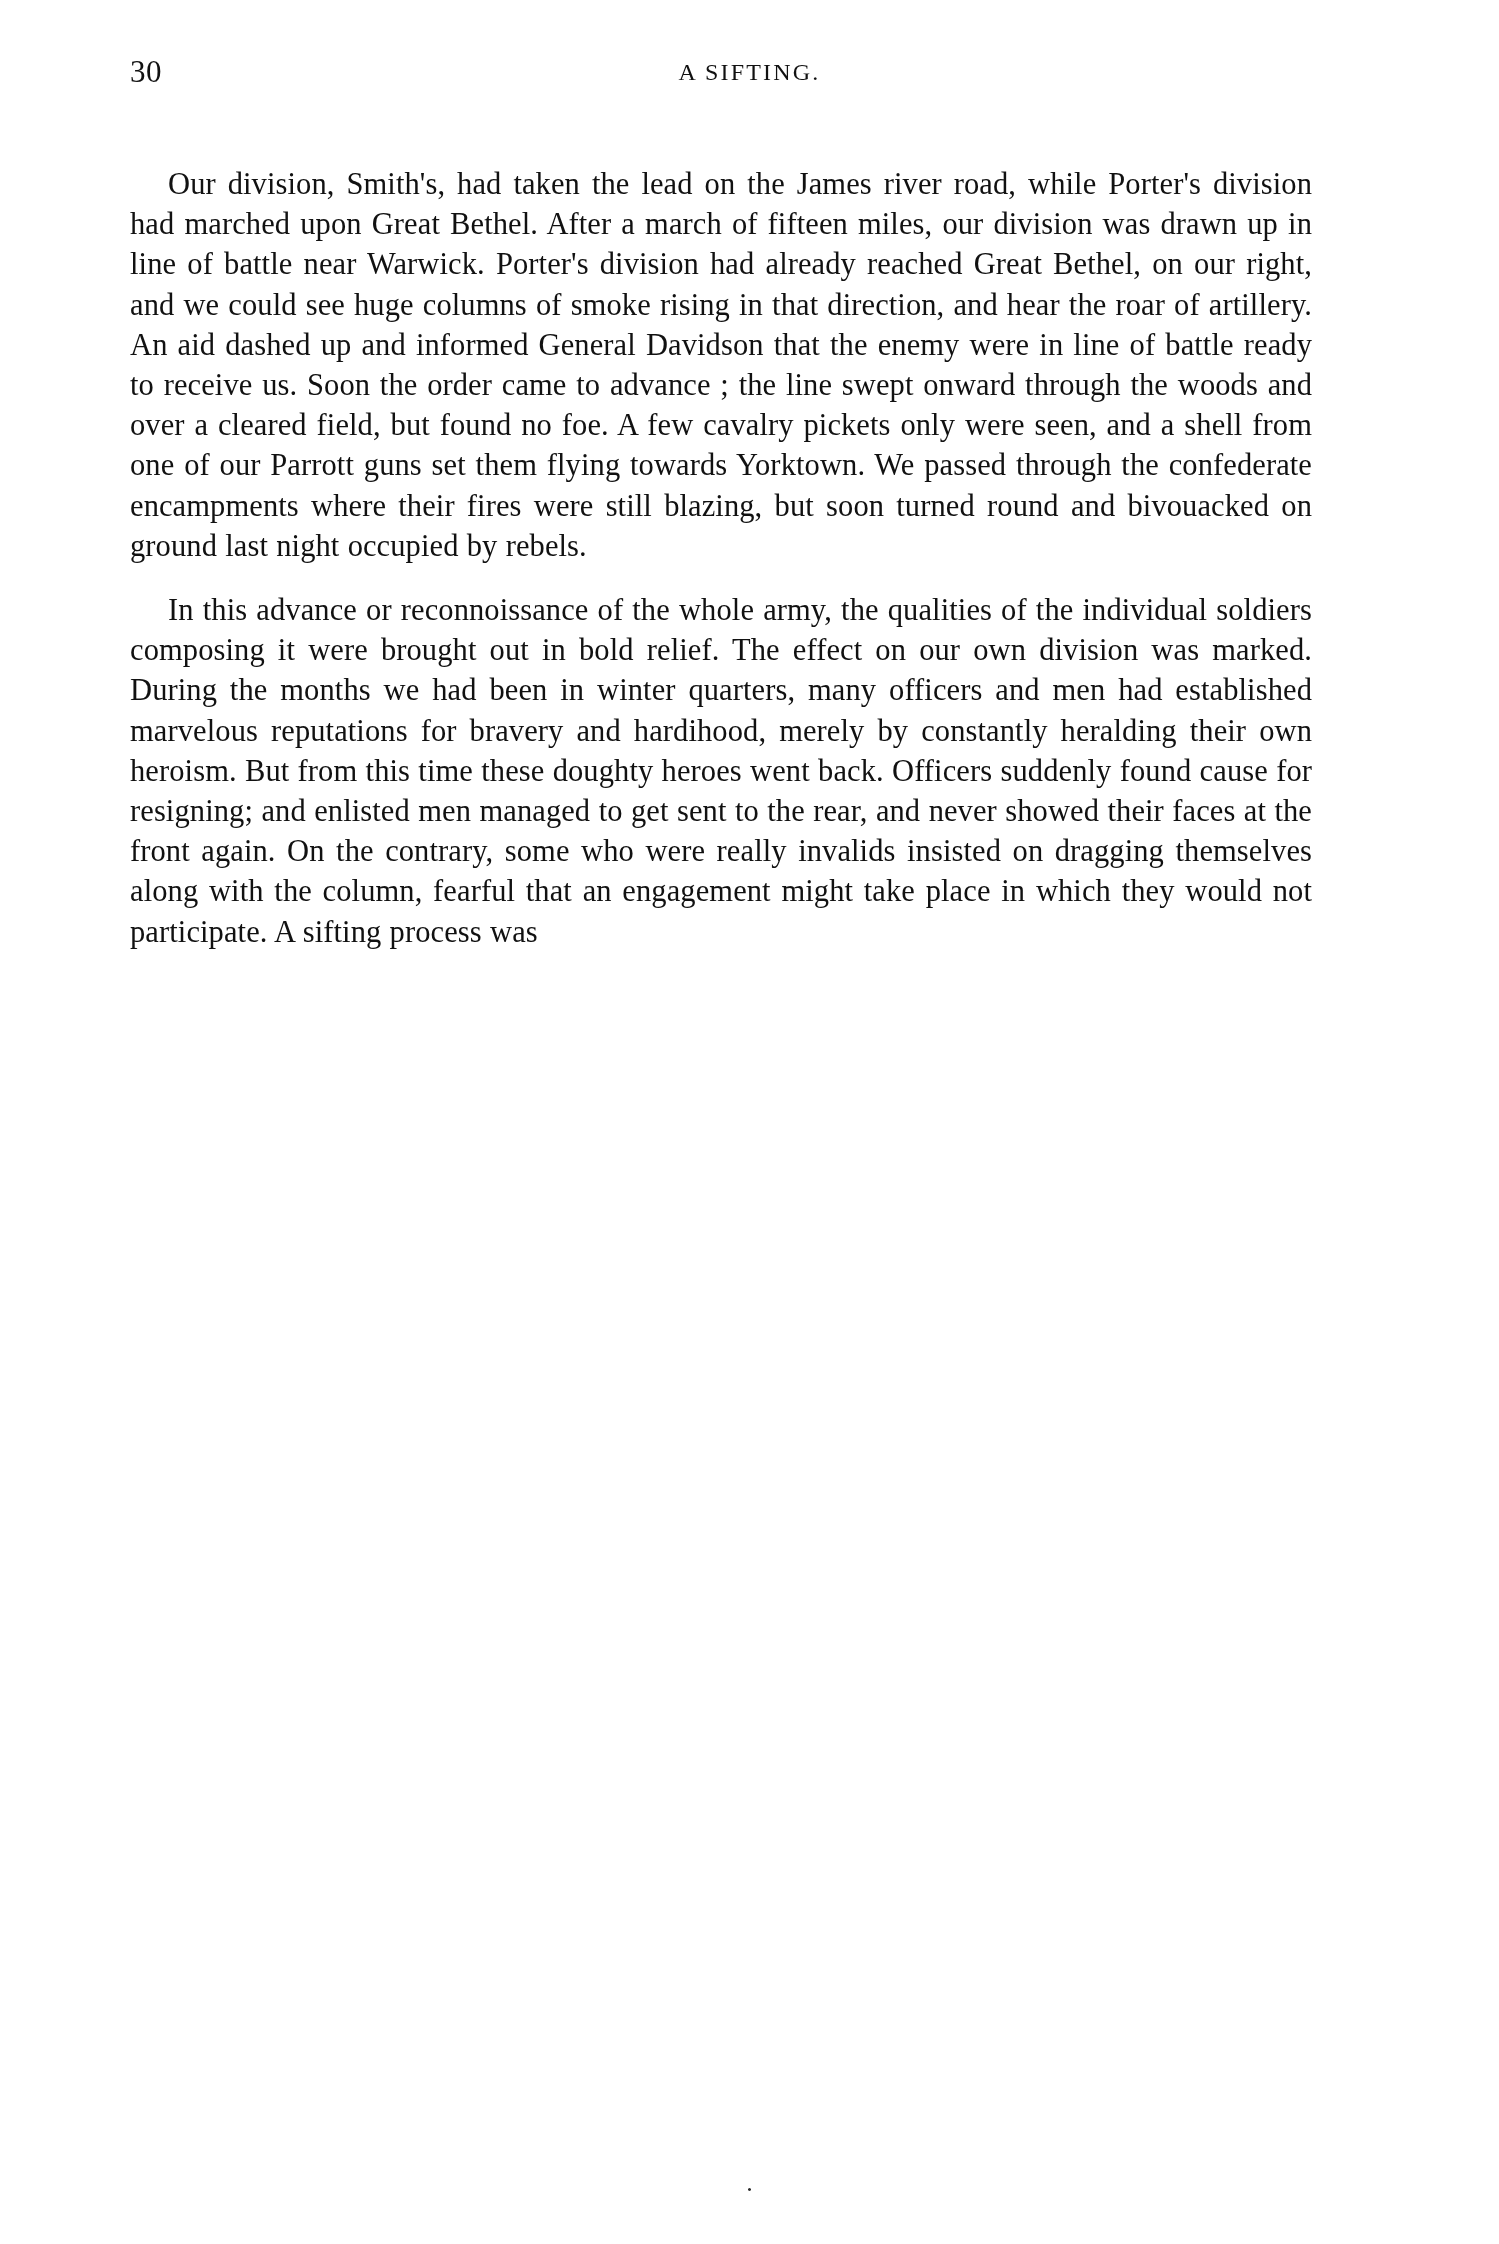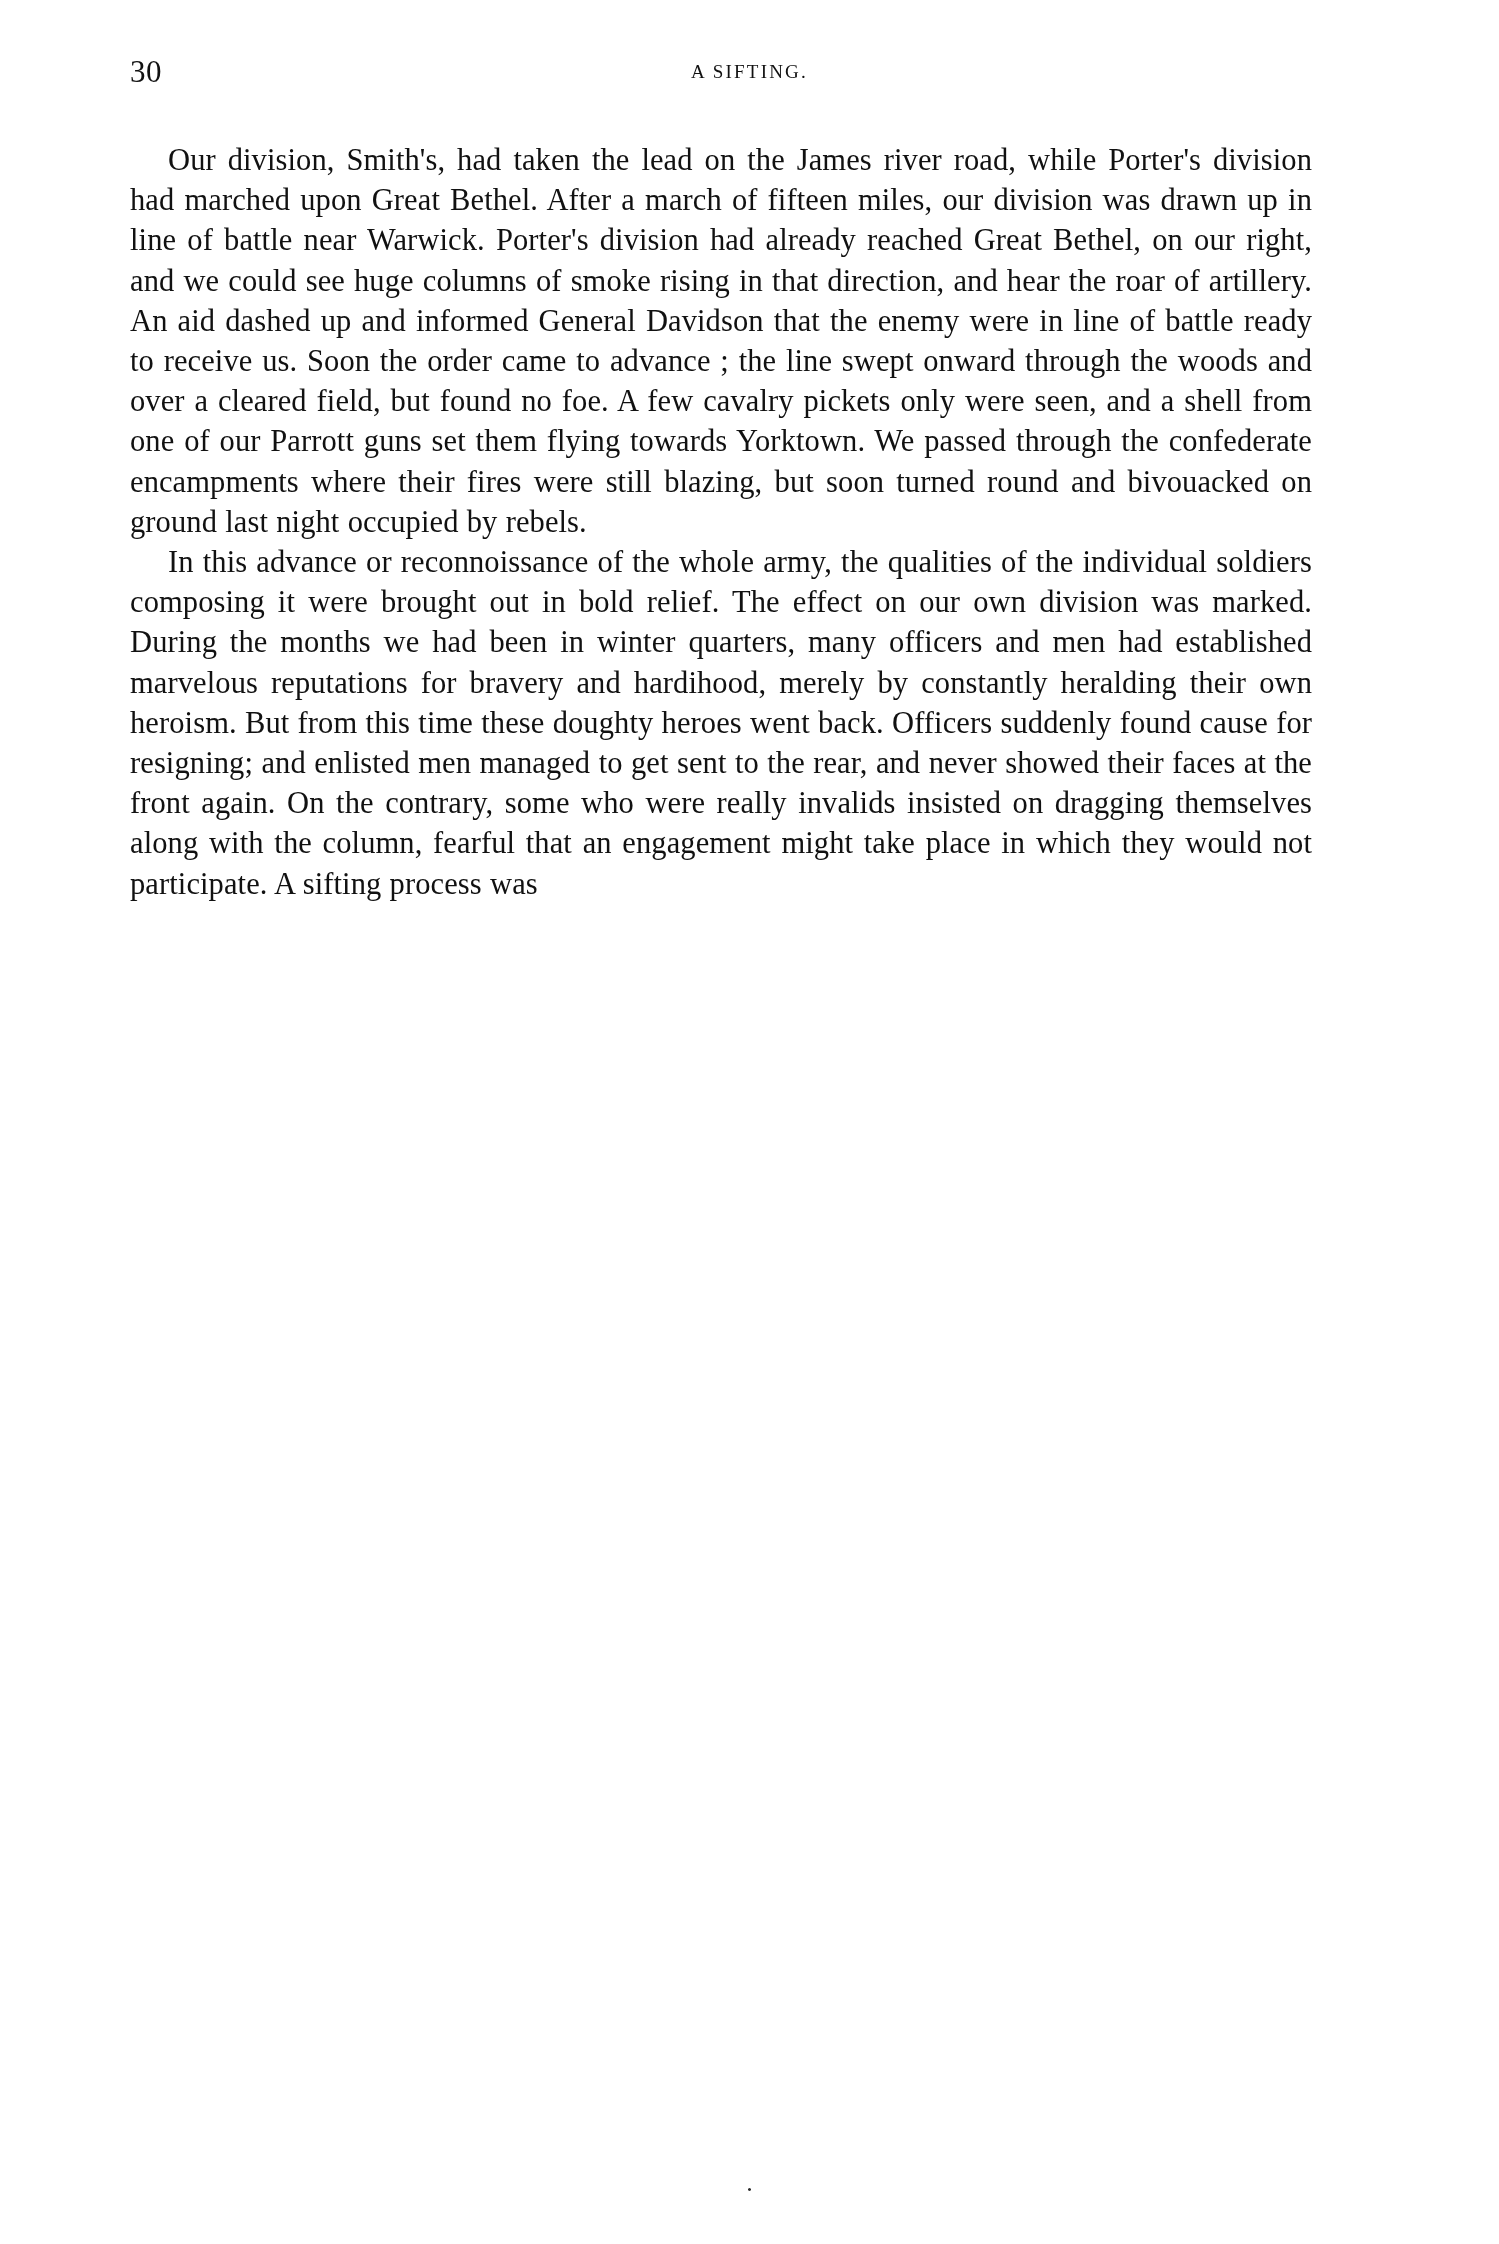--- a/index.html
+++ b/index.html
@@ -34,21 +34,21 @@
     font-size: 31px;
     line-height: 40px;
     letter-spacing: 0.5px;
   }
   .running-head {
     position: absolute;
     left: 0;
     right: 0;
     top: 0;
     text-align: center;
-    font-size: 19px;
+    font-size: 24px;
     line-height: 40px;
     letter-spacing: 2.2px;
     font-variant: small-caps;
     text-transform: uppercase;
   }
   .body-col {
     position: absolute;
     top: 140px;
     left: 130px;
     width: 1182px;
@@ -58,20 +58,21 @@
     font-size: 30.5px;
     line-height: 40.2px;
     text-align: justify;
     text-justify: inter-word;
     letter-spacing: 0.1px;
     word-spacing: 0.5px;
     text-indent: 0;
   }
   p.para.indent {
     text-indent: 38px;
+    margin-top: 24px;
   }
   .sig-mark {
     position: absolute;
     left: 50%;
     transform: translateX(-50%);
     top: 2168px;
     font-size: 26px;
     color: #2a2a2a;
   }
 </style>

